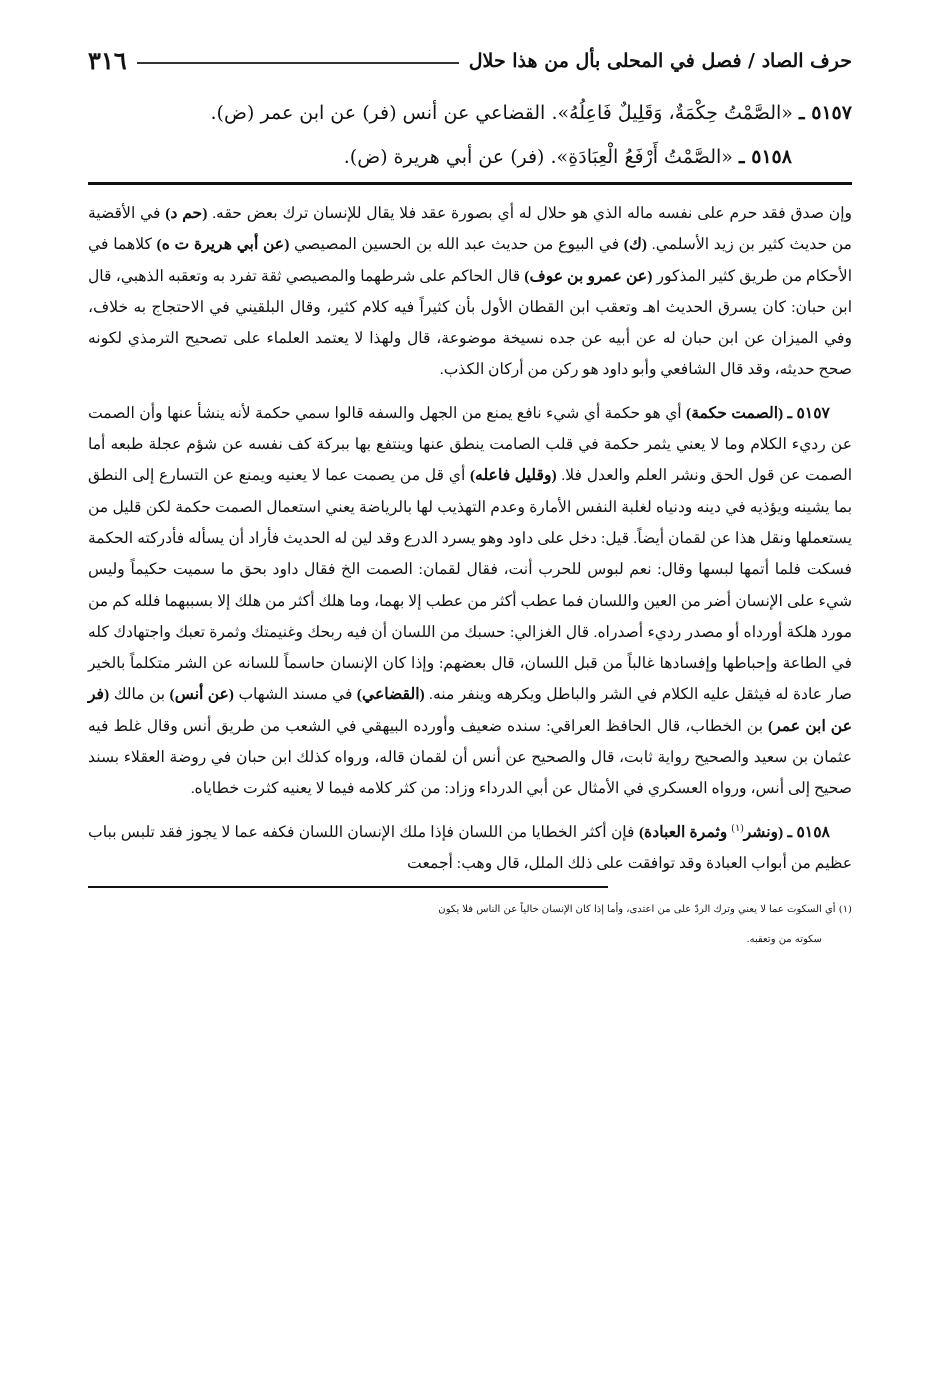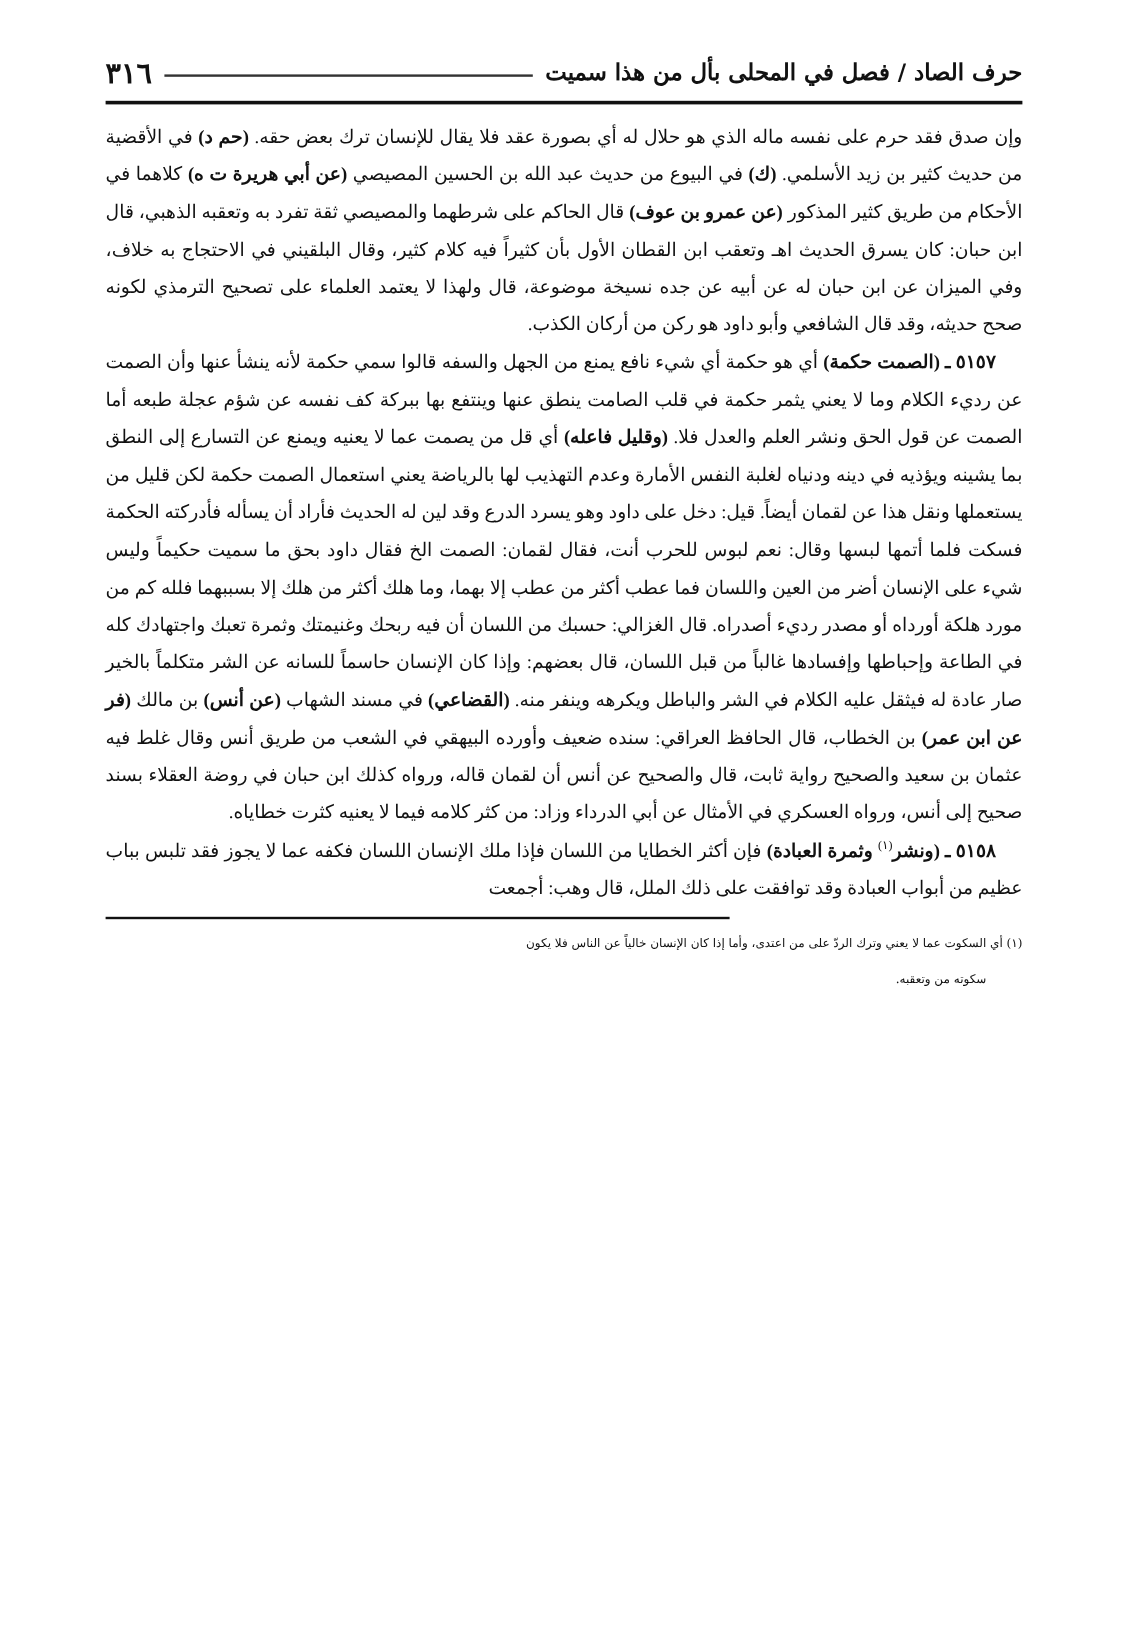--- a/index.html
+++ b/index.html
@@ -68,20 +68,21 @@
       text-align-last: right;
       font-family: Liberation Serif, serif;
     }
     .sharh p {
       margin: 0;
     }
     .sharh p.indent {
       text-indent: 22px;
     }
     .sharh p.gap {
+      margin-top: 12px;
     }
     .b {
       font-weight: bold;
     }
     sup {
       font-size: 10px;
       line-height: 0;
     }
     .fn-rule {
       margin-top: 8px;
@@ -100,25 +101,35 @@
     .footnote .cont {
       padding-right: 30px;
     }
   </style>
 </head>
 <body>
 
 <div class="page">
 
   <div class="header">
-    <span class="title">حرف الصاد / فصل في المحلى بأل من هذا سميت</span>
+    <span class="title">حرف الصاد / فصل في المحلى بأل من هذا حلال</span>
     <span class="rule"></span>
     <span class="page-num">٣١٦</span>
   </div>
 
+  <div class="matn">
+    <p>
+      <span class="b">٥١٥٧ ـ</span>
+      <span>«الصَّمْتُ حِكْمَةٌ، وَقَلِيلٌ فَاعِلُهُ». القضاعي عن أنس (فر) عن ابن عمر (ض).</span>
+    </p>
+    <p class="entry-2">
+      <span class="b">٥١٥٨ ـ</span>
+      <span>«الصَّمْتُ أَرْفَعُ الْعِبَادَةِ». (فر) عن أبي هريرة (ض).</span>
+    </p>
+  </div>
 
   <div class="divider-thick"></div>
 
   <div class="sharh">
     <p>
       <span>وإن صدق فقد حرم على نفسه ماله الذي هو حلال له أي بصورة عقد فلا يقال للإنسان ترك بعض حقه. </span><span class="b">(حم د)</span><span> في الأقضية من حديث كثير بن زيد الأسلمي. </span><span class="b">(ك)</span><span> في البيوع من حديث عبد الله بن الحسين المصيصي </span><span class="b">(عن أبي هريرة ت ه)</span><span> كلاهما في الأحكام من طريق كثير المذكور </span><span class="b">(عن عمرو بن عوف)</span><span> قال الحاكم على شرطهما والمصيصي ثقة تفرد به وتعقبه الذهبي، قال ابن حبان: كان يسرق الحديث اهـ وتعقب ابن القطان الأول بأن كثيراً فيه كلام كثير، وقال البلقيني في الاحتجاج به خلاف، وفي الميزان عن ابن حبان له عن أبيه عن جده نسيخة موضوعة، قال ولهذا لا يعتمد العلماء على تصحيح الترمذي لكونه صحح حديثه، وقد قال الشافعي وأبو داود هو ركن من أركان الكذب.</span>
     </p>
 
     <p class="indent gap">
       <span class="b">٥١٥٧ ـ </span><span class="b">(الصمت حكمة)</span><span> أي هو حكمة أي شيء نافع يمنع من الجهل والسفه قالوا سمي حكمة لأنه ينشأ عنها وأن الصمت عن رديء الكلام وما لا يعني يثمر حكمة في قلب الصامت ينطق عنها وينتفع بها ببركة كف نفسه عن شؤم عجلة طبعه أما الصمت عن قول الحق ونشر العلم والعدل فلا. </span><span class="b">(وقليل فاعله)</span><span> أي قل من يصمت عما لا يعنيه ويمنع عن التسارع إلى النطق بما يشينه ويؤذيه في دينه ودنياه لغلبة النفس الأمارة وعدم التهذيب لها بالرياضة يعني استعمال الصمت حكمة لكن قليل من يستعملها ونقل هذا عن لقمان أيضاً. قيل: دخل على داود وهو يسرد الدرع وقد لين له الحديث فأراد أن يسأله فأدركته الحكمة فسكت فلما أتمها لبسها وقال: نعم لبوس للحرب أنت، فقال لقمان: الصمت الخ فقال داود بحق ما سميت حكيماً وليس شيء على الإنسان أضر من العين واللسان فما عطب أكثر من عطب إلا بهما، وما هلك أكثر من هلك إلا بسببهما فلله كم من مورد هلكة أورداه أو مصدر رديء أصدراه. قال الغزالي: حسبك من اللسان أن فيه ربحك وغنيمتك وثمرة تعبك واجتهادك كله في الطاعة وإحباطها وإفسادها غالباً من قبل اللسان، قال بعضهم: وإذا كان الإنسان حاسماً للسانه عن الشر متكلماً بالخير صار عادة له فيثقل عليه الكلام في الشر والباطل ويكرهه وينفر منه. </span><span class="b">(القضاعي)</span><span> في مسند الشهاب </span><span class="b">(عن أنس)</span><span> بن مالك </span><span class="b">(فر عن ابن عمر)</span><span> بن الخطاب، قال الحافظ العراقي: سنده ضعيف وأورده البيهقي في الشعب من طريق أنس وقال غلط فيه عثمان بن سعيد والصحيح رواية ثابت، قال والصحيح عن أنس أن لقمان قاله، ورواه كذلك ابن حبان في روضة العقلاء بسند صحيح إلى أنس، ورواه العسكري في الأمثال عن أبي الدرداء وزاد: من كثر كلامه فيما لا يعنيه كثرت خطاياه.</span>

